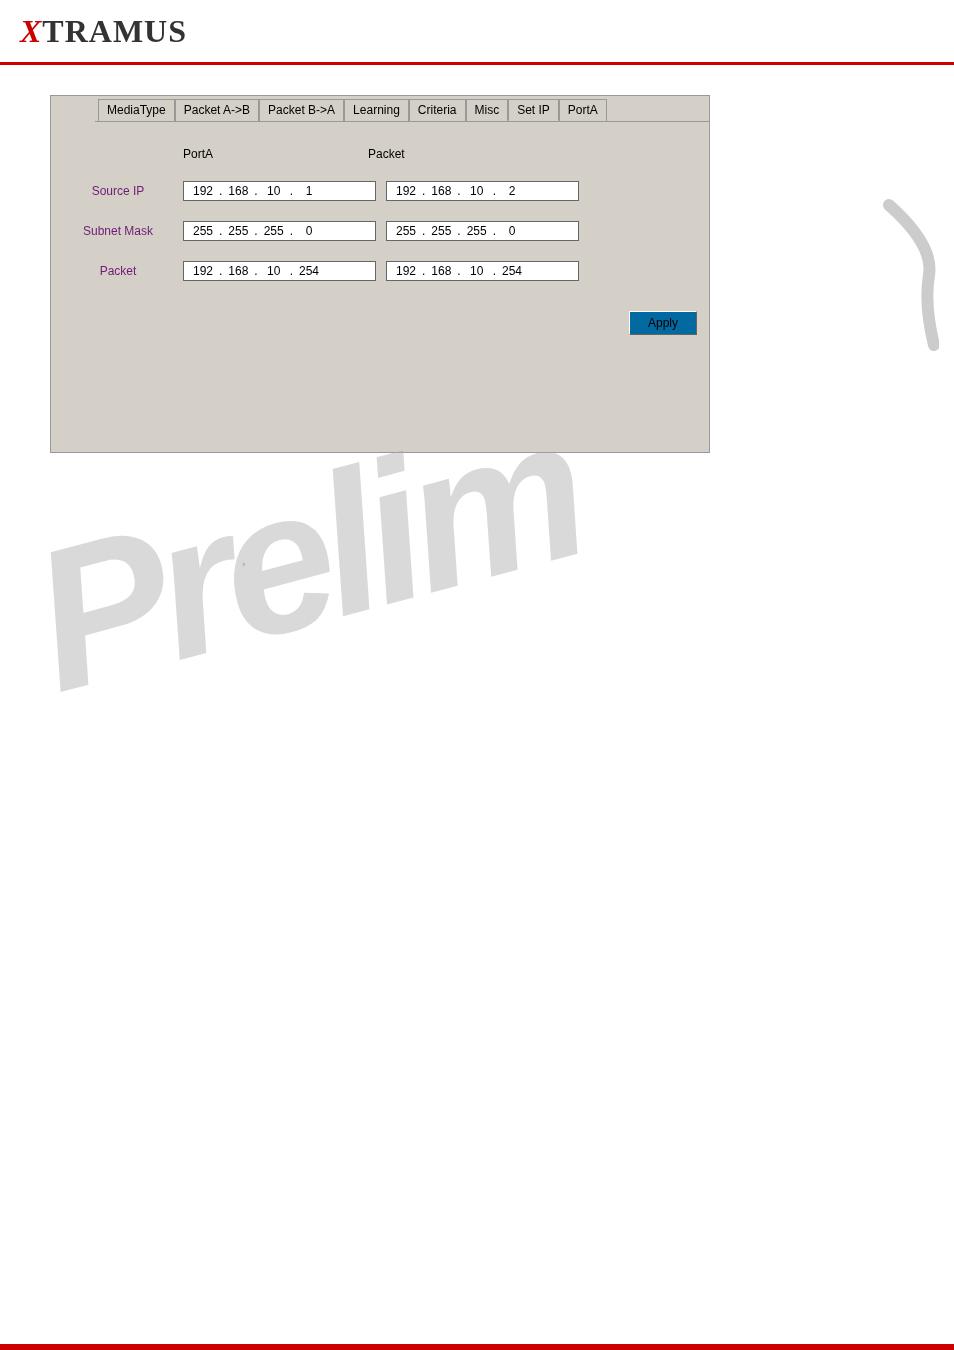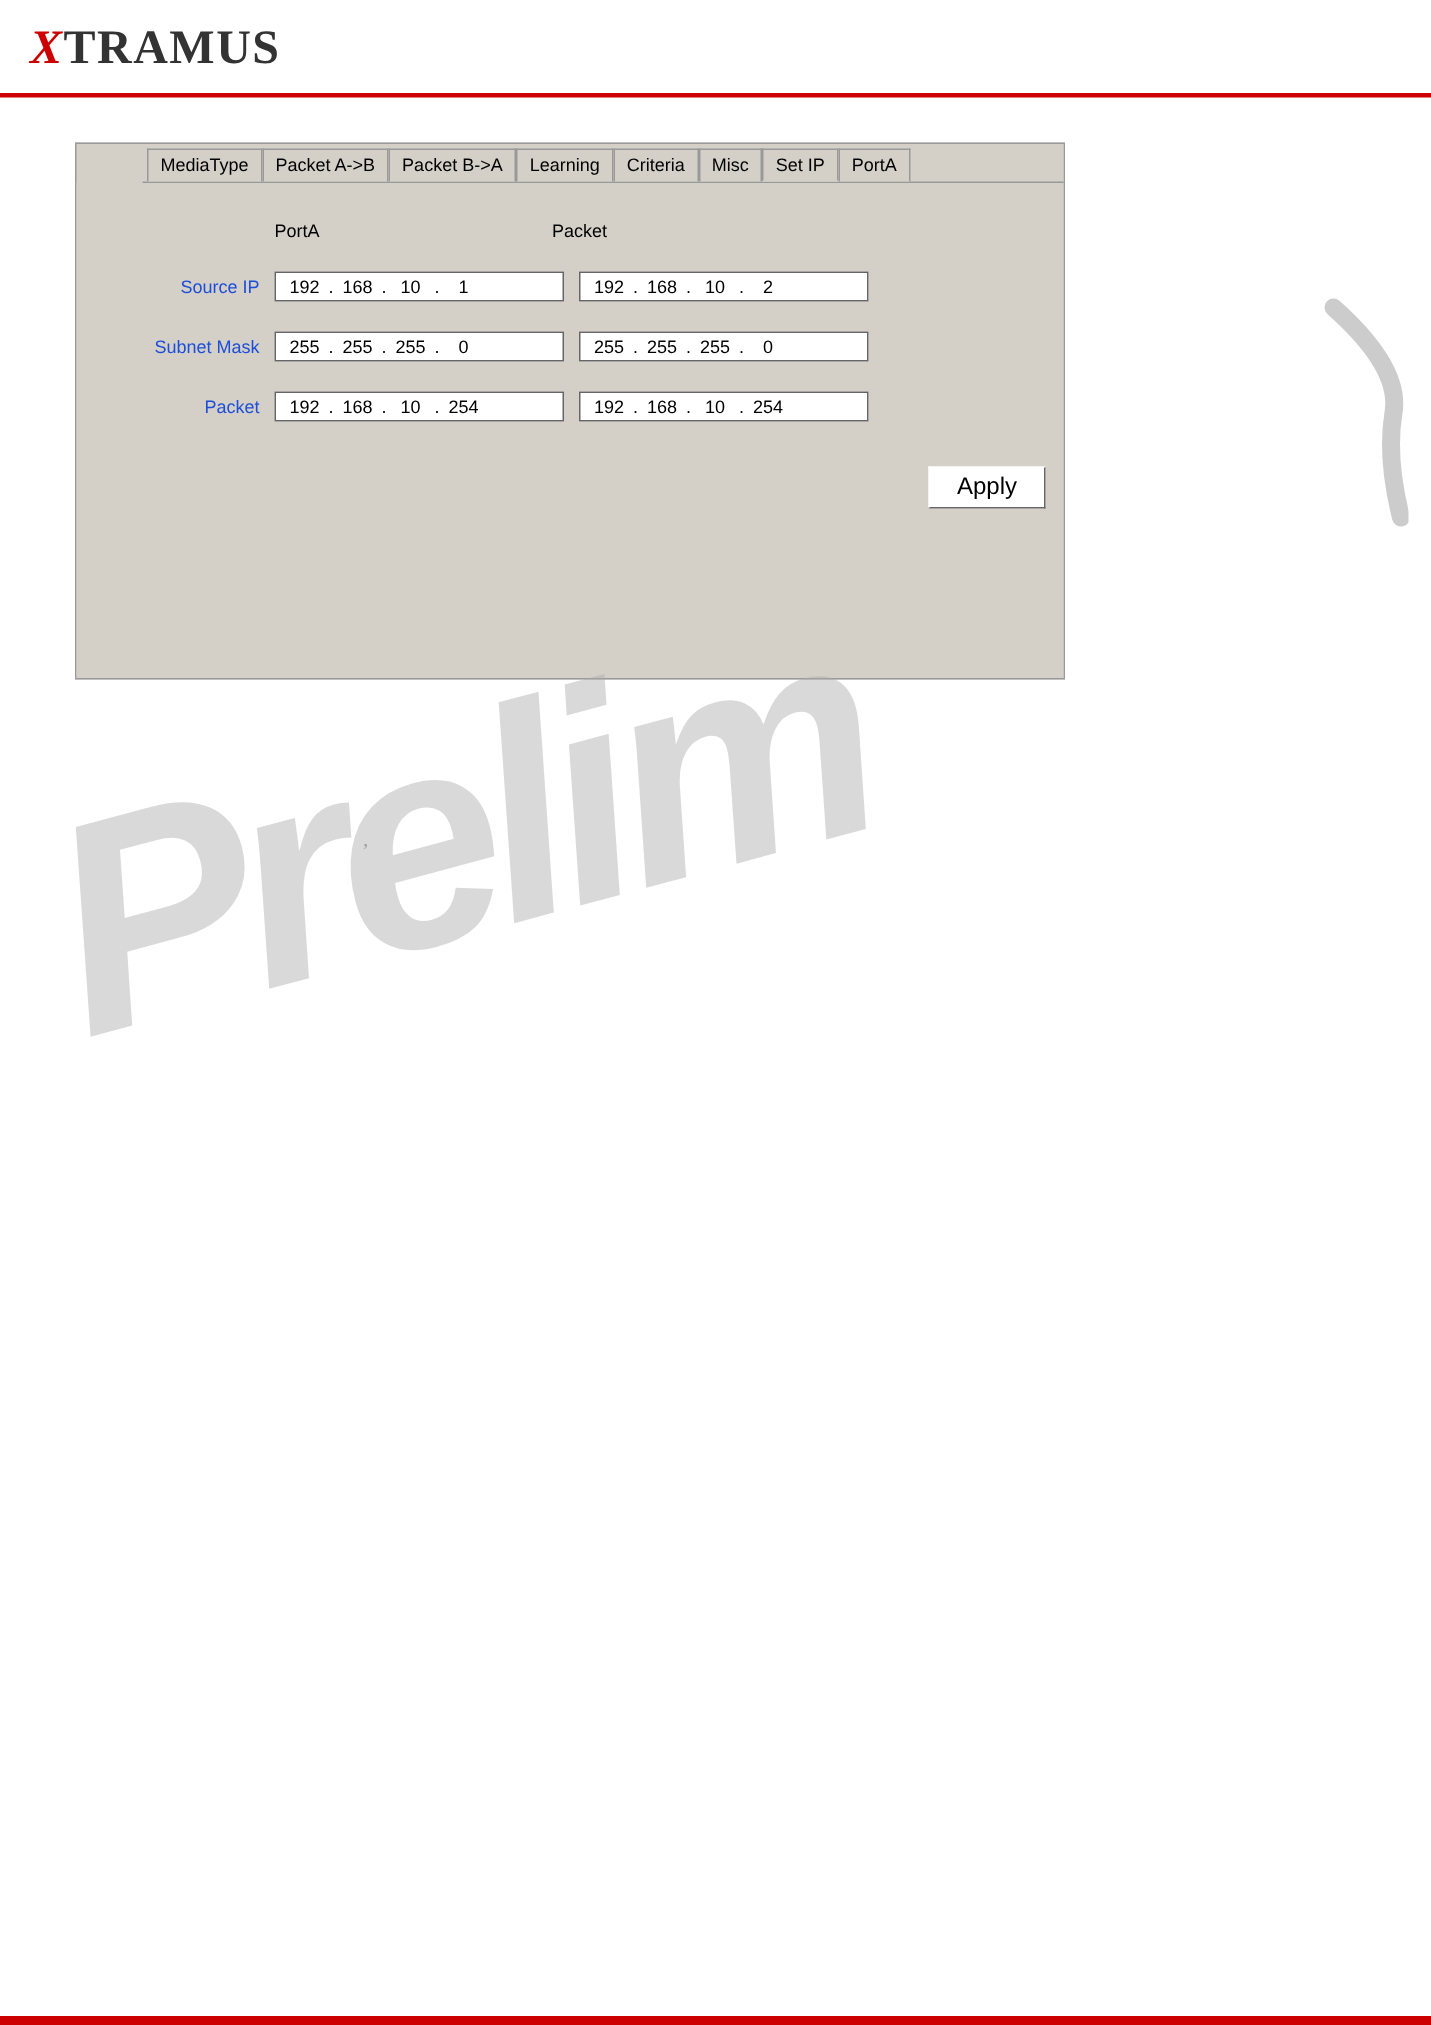--- a/index.html
+++ b/index.html
@@ -119,22 +119,22 @@
 
     
     .form-row {
       display: flex;
       align-items: center;
       gap: 10px;
     }
     .form-label {
       width: 110px;
       font-size: 12px;
-      color: #1d4ed8;
-      text-align: right;
+      color: #701a75;
+      text-align: center;
     }
 
     
     .ip-group {
       display: flex;
       align-items: center;
       background: #ffffff;
       border: 1px solid #666;
       padding: 2px 4px;
       width: 193px;
@@ -155,26 +155,26 @@
     }
 
     
     .button-row {
       display: flex;
       justify-content: flex-end;
       margin-top: 10px;
     }
     .apply-btn {
       padding: 4px 18px;
-      background: #ffffff;
+      background: #0369a1;
       border: 1px solid #666;
       border-top-color: #fff;
       border-left-color: #fff;
       cursor: pointer;
-      font-size: 16px;
+      font-size: 12px;
       font-family: Arial, sans-serif;
     }
 
     
     .watermark {
       position: absolute;
       top: 390px;
       left: 30px;
       font-size: 200px;
       font-weight: bold;

